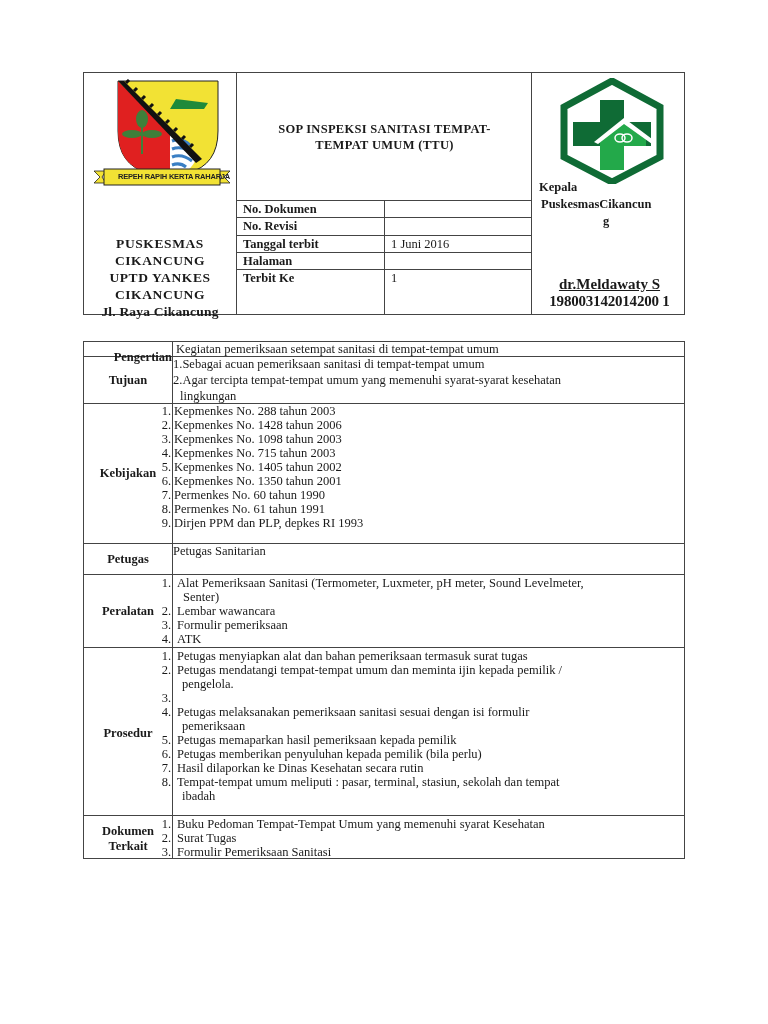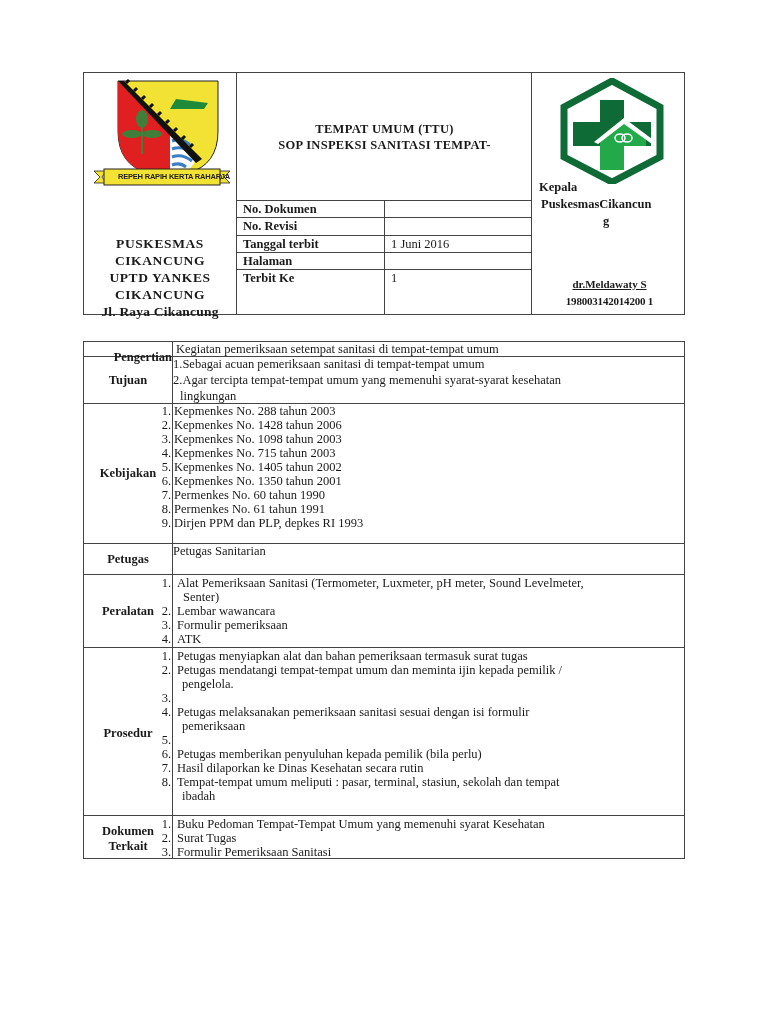--- a/index.html
+++ b/index.html
@@ -10,21 +10,21 @@
   #header { left:83px; top:72px; width:602px; height:243px; border:1px solid #444; box-sizing:border-box; }
   .vline { position:absolute; top:0; bottom:0; width:0; border-left:1px solid #444; }
   .hline { position:absolute; height:0; border-top:1px solid #444; }
   .org-lines { position:absolute; left:0; width:152px; top:162px; text-align:center; font-weight:bold;
                font-size:13.5px; line-height:17px; letter-spacing:0.6px; }
   .title { position:absolute; left:153px; width:295px; top:48px; text-align:center; font-weight:bold;
            font-size:12.5px; line-height:16px; letter-spacing:0.3px; }
   .meta-label { position:absolute; left:159px; font-weight:bold; font-size:12.5px; }
   .meta-value { position:absolute; left:307px; font-size:12.5px; }
   .kepala { position:absolute; left:455px; width:140px; font-weight:bold; font-size:12.5px; line-height:17px; }
-  .kepala-name { position:absolute; left:448px; width:155px; text-align:center; font-weight:bold; font-size:11px; line-height:17px; }
+  .kepala-name { position:absolute; left:448px; width:155px; text-align:center; font-weight:bold; font-size:15px; line-height:17px; }
   
   #sop-table { left:83px; top:341px; width:602px; height:518px; border:1px solid #444; box-sizing:border-box; }
   .row-label { position:absolute; left:0; width:88px; text-align:center; font-weight:bold; font-size:12.5px; line-height:15px; }
   .cell-text { position:absolute; font-size:12.5px; line-height:14px; white-space:nowrap; }
   .num { position:absolute; font-size:12.5px; line-height:14px; text-align:right; width:16px; }
   .underline { text-decoration:underline; }
 </style>
 </head>
 <body>
 
@@ -52,22 +52,22 @@
 
   <div class="org-lines">
     <div>PUSKESMAS</div>
     <div>CIKANCUNG</div>
     <div>UPTD YANKES</div>
     <div>CIKANCUNG</div>
     <div style="letter-spacing:0.2px;">Jl. Raya Cikancung</div>
   </div>
 
   <div class="title">
+    <div>SOP INSPEKSI SANITASI TEMPAT-</div>
     <div>TEMPAT UMUM (TTU)</div>
-    <div>SOP INSPEKSI SANITASI TEMPAT-</div>
   </div>
 
   <div class="hline" style="left:153px;width:294px;top:127px;"></div>
   <div class="hline" style="left:153px;width:294px;top:144px;"></div>
   <div class="hline" style="left:153px;width:294px;top:162px;"></div>
   <div class="hline" style="left:153px;width:294px;top:179px;"></div>
   <div class="hline" style="left:153px;width:294px;top:196px;"></div>
   <div class="vline" style="left:300px;top:127px;"></div>
 
   <div class="meta-label" style="top:129px;">No. Dokumen</div>
@@ -160,20 +160,21 @@
   <div class="num" style="left:71px;top:307px;">1.</div>
   <div class="cell-text" style="left:93px;top:307px;">Petugas menyiapkan alat dan bahan pemeriksaan termasuk surat tugas</div>
   <div class="num" style="left:71px;top:321px;">2.</div>
   <div class="cell-text" style="left:93px;top:321px;">Petugas mendatangi tempat-tempat umum dan meminta ijin kepada pemilik /</div>
   <div class="cell-text" style="left:98px;top:335px;">pengelola.</div>
   <div class="num" style="left:71px;top:349px;">3.</div>
   <div class="num" style="left:71px;top:363px;">4.</div>
   <div class="cell-text" style="left:93px;top:363px;">Petugas melaksanakan pemeriksaan sanitasi sesuai dengan isi formulir</div>
   <div class="cell-text" style="left:98px;top:377px;">pemeriksaan</div>
   <div class="num" style="left:71px;top:391px;">5.</div>
+  <div class="cell-text" style="left:93px;top:391px;">Petugas memaparkan hasil pemeriksaan kepada pemilik</div>
   <div class="num" style="left:71px;top:405px;">6.</div>
   <div class="cell-text" style="left:93px;top:405px;">Petugas memberikan penyuluhan kepada pemilik (bila perlu)</div>
   <div class="num" style="left:71px;top:419px;">7.</div>
   <div class="cell-text" style="left:93px;top:419px;">Hasil dilaporkan ke Dinas Kesehatan secara rutin</div>
   <div class="num" style="left:71px;top:433px;">8.</div>
   <div class="cell-text" style="left:93px;top:433px;">Tempat-tempat umum meliputi : pasar, terminal, stasiun, sekolah dan tempat</div>
   <div class="cell-text" style="left:98px;top:447px;">ibadah</div>
 
   <div class="row-label" style="top:482px;">
     <div>Dokumen</div>

